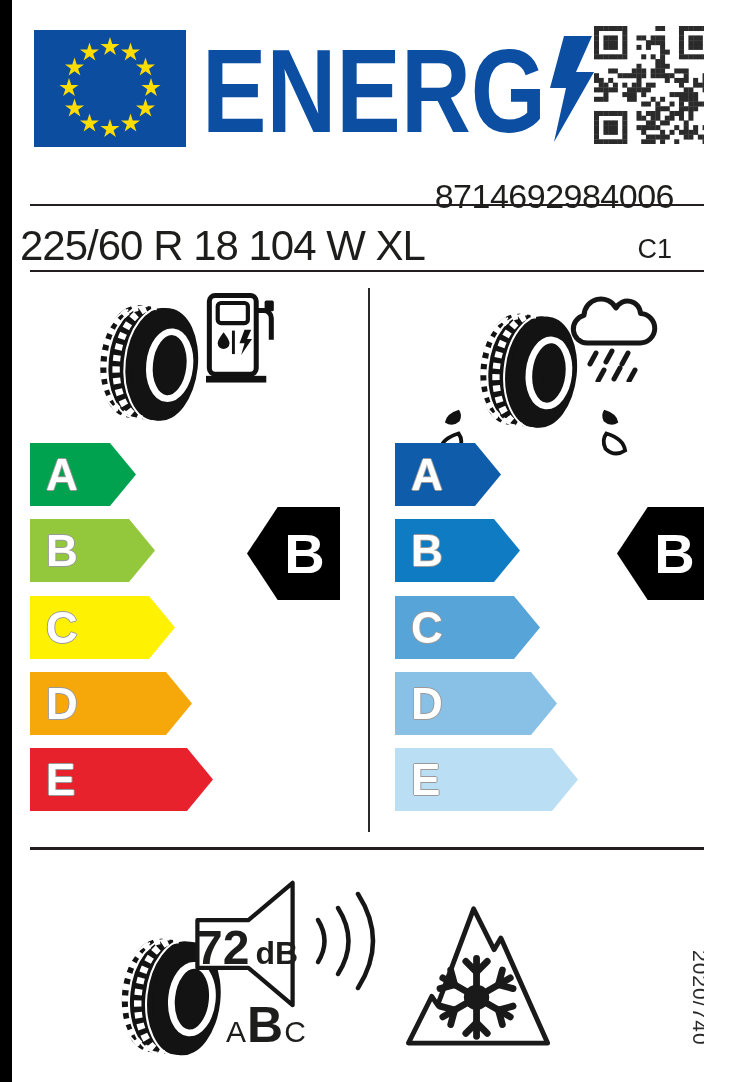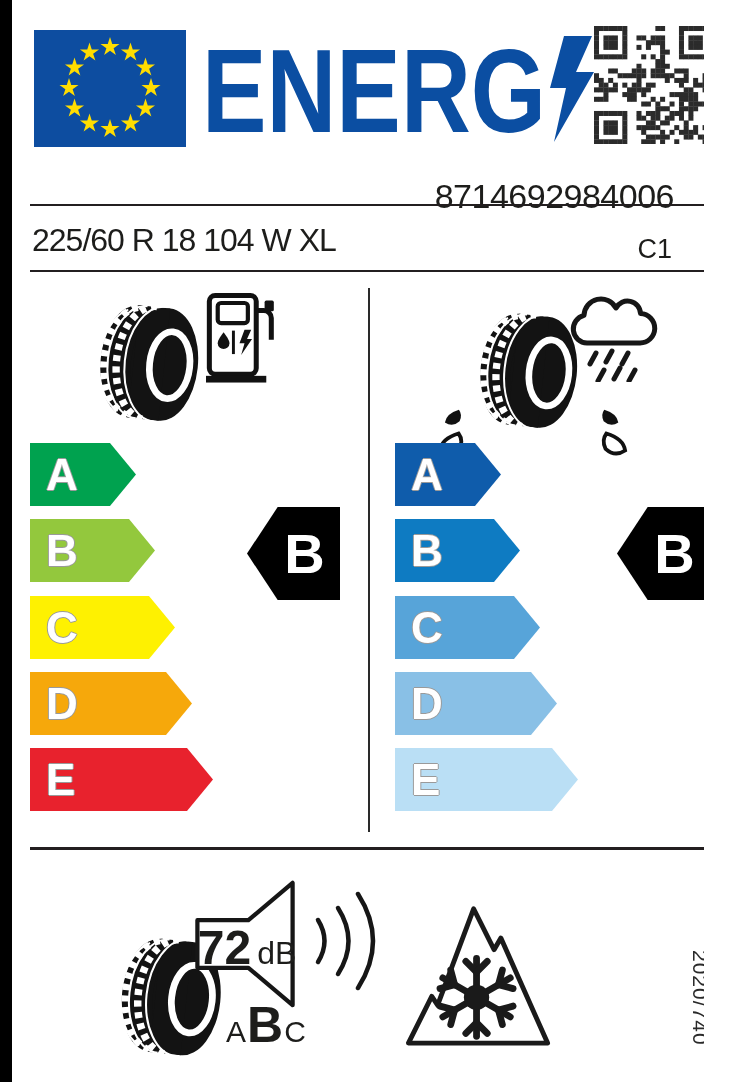--- a/index.html
+++ b/index.html
@@ -11,21 +11,21 @@
   
   #flag{left:34px;top:30px;}
   #energ{left:198px;top:34px;}
   #bolt{left:548px;top:36px;}
   #qr-box{left:594px;top:26px;}
   
   #brand{left:32px;top:166px;font-size:30px;font-weight:bold;letter-spacing:-0.5px;}
   #barcode{right:30px;top:168px;font-size:34px;letter-spacing:-0.5px;margin-top:9px;}
   .rule{left:30px;width:678px;height:2px;background:#231f20;}
   #rule1{top:204px;}
-  #tyre-size{left:32px;top:222px;font-size:32px;letter-spacing:-1px;}
+  #tyre-size{left:20px;top:222px;font-size:42px;letter-spacing:-1px;}
   #tyre-class{right:32px;top:234px;font-size:27px;}
   #rule2{top:270px;}
   
   #vdivider{left:368px;top:288px;width:2px;height:544px;background:#2a2a2a;}
   #fuel-tyre{left:92px;top:302px;}
   #pump{left:206px;top:287px;}
   #wet-group{left:438px;top:306px;}
   #cloud{left:563px;top:287px;}
   
   .arrow{height:63px;display:flex;align-items:center;padding-left:16px;box-sizing:border-box;
@@ -41,21 +41,21 @@
              clip-path:polygon(33% 0, 100% 0, 100% 100%, 33% 100%, 0 50%);
              font-size:56px;font-weight:bold;}
   #fuel-indicator{left:247px;}
   #wet-indicator{left:617px;}
   
   #rule3{top:847px;height:3px;}
   #noise-tyre{left:110px;top:936px;}
   #horn{left:188px;top:876px;}
   #db-text{left:196px;top:920px;width:102px;text-align:center;white-space:nowrap;}
   #db-text .val{font-size:48px;font-weight:bold;}
-  #db-text .unit{font-size:32px;margin-left:6px;}
+  #db-text .unit{font-size:32px;margin-left:6px;font-weight:bold;}
   #arcs{left:310px;top:886px;}
   #noise-abc{left:226px;top:996px;display:flex;align-items:baseline;letter-spacing:1px;}
   #noise-abc .na{font-size:30px;}
   #noise-abc .nb{font-size:50px;font-weight:bold;}
   #noise-abc .nc{font-size:30px;}
   #mountain{left:402px;top:901px;}
   #reg-num{left:688px;top:950px;font-size:21px;letter-spacing:1px;color:#2a2a2a;
            writing-mode:vertical-rl;}
 </style>
 </head>

